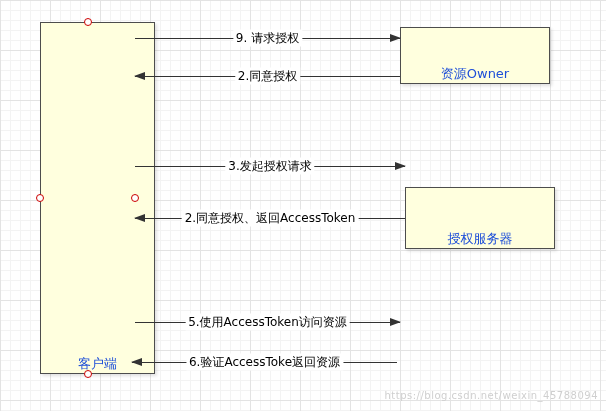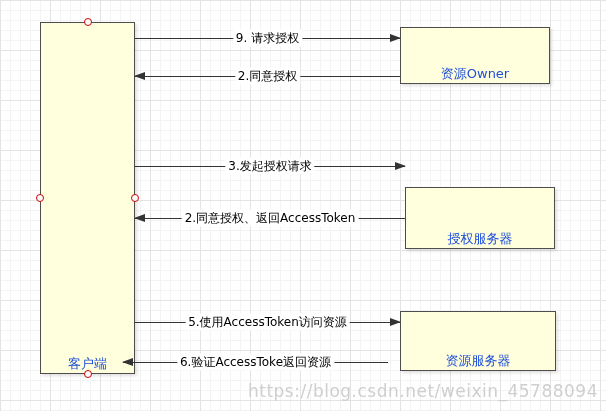--- a/index.html
+++ b/index.html
@@ -64,50 +64,47 @@
     height: 6px;
     border-radius: 50%;
     background: #ffffff;
     border: 1px solid var(--connection-point, #cc0000);
     box-sizing: content-box;
   }
   .watermark {
     position: absolute;
     right: 8px;
     bottom: 10px;
-    font-size: 17px;
+    font-size: 10px;
     color: #cfcfcf;
     letter-spacing: 0.5px;
   }
 </style>
 </head>
 <body>
 
 <div class="canvas">
 
-  <div class="node" style="left:40px; top:22px; width:95px; height:352px;">
+  <div class="node" style="left:40px; top:22px; width:115px; height:352px;">
     <span>客户端</span>
   </div>
 
   <span class="cpoint" style="left:84px; top:18px;"></span>
   <span class="cpoint" style="left:84px; top:370px;"></span>
   <span class="cpoint" style="left:36px; top:194px;"></span>
   <span class="cpoint" style="left:131px; top:194px;"></span>
 
   <div class="node" style="left:400px; top:27px; width:150px; height:57px;">
     <span>资源Owner</span>
   </div>
 
   <div class="node" style="left:405px; top:167px; width:150px; height:62px;margin-top:20px;">
     <span>授权服务器</span>
   </div>
 
-  <div class="node" style="left:400px; top:311px; width:156px; height:60px;">
-    <span>资源服务器</span>
-  </div>
 
   <div class="connector" style="left:135px; top:38px; width:265px;">
     <span class="head right"></span>
     <span class="arrow-label">9. 请求授权</span>
   </div>
 
   <div class="connector" style="left:135px; top:76px; width:265px;">
     <span class="head left"></span>
     <span class="arrow-label">2.同意授权</span>
   </div>
@@ -120,20 +117,20 @@
   <div class="connector" style="left:135px; top:218px; width:270px;">
     <span class="head left"></span>
     <span class="arrow-label">2.同意授权、返回AccessToken</span>
   </div>
 
   <div class="connector" style="left:135px; top:322px; width:265px;text-align:center;">
     <span class="head right"></span>
     <span class="arrow-label">5.使用AccessToken访问资源</span>
   </div>
 
-  <div class="connector" style="left:123px; top:362px; width:265px;">
+  <div class="connector" style="left:132px; top:362px; width:265px;">
     <span class="head left"></span>
     <span class="arrow-label">6.验证AccessToke返回资源</span>
   </div>
 
   <div class="watermark">https://blog.csdn.net/weixin_45788094</div>
 
 </div>
 
 </body></html>

